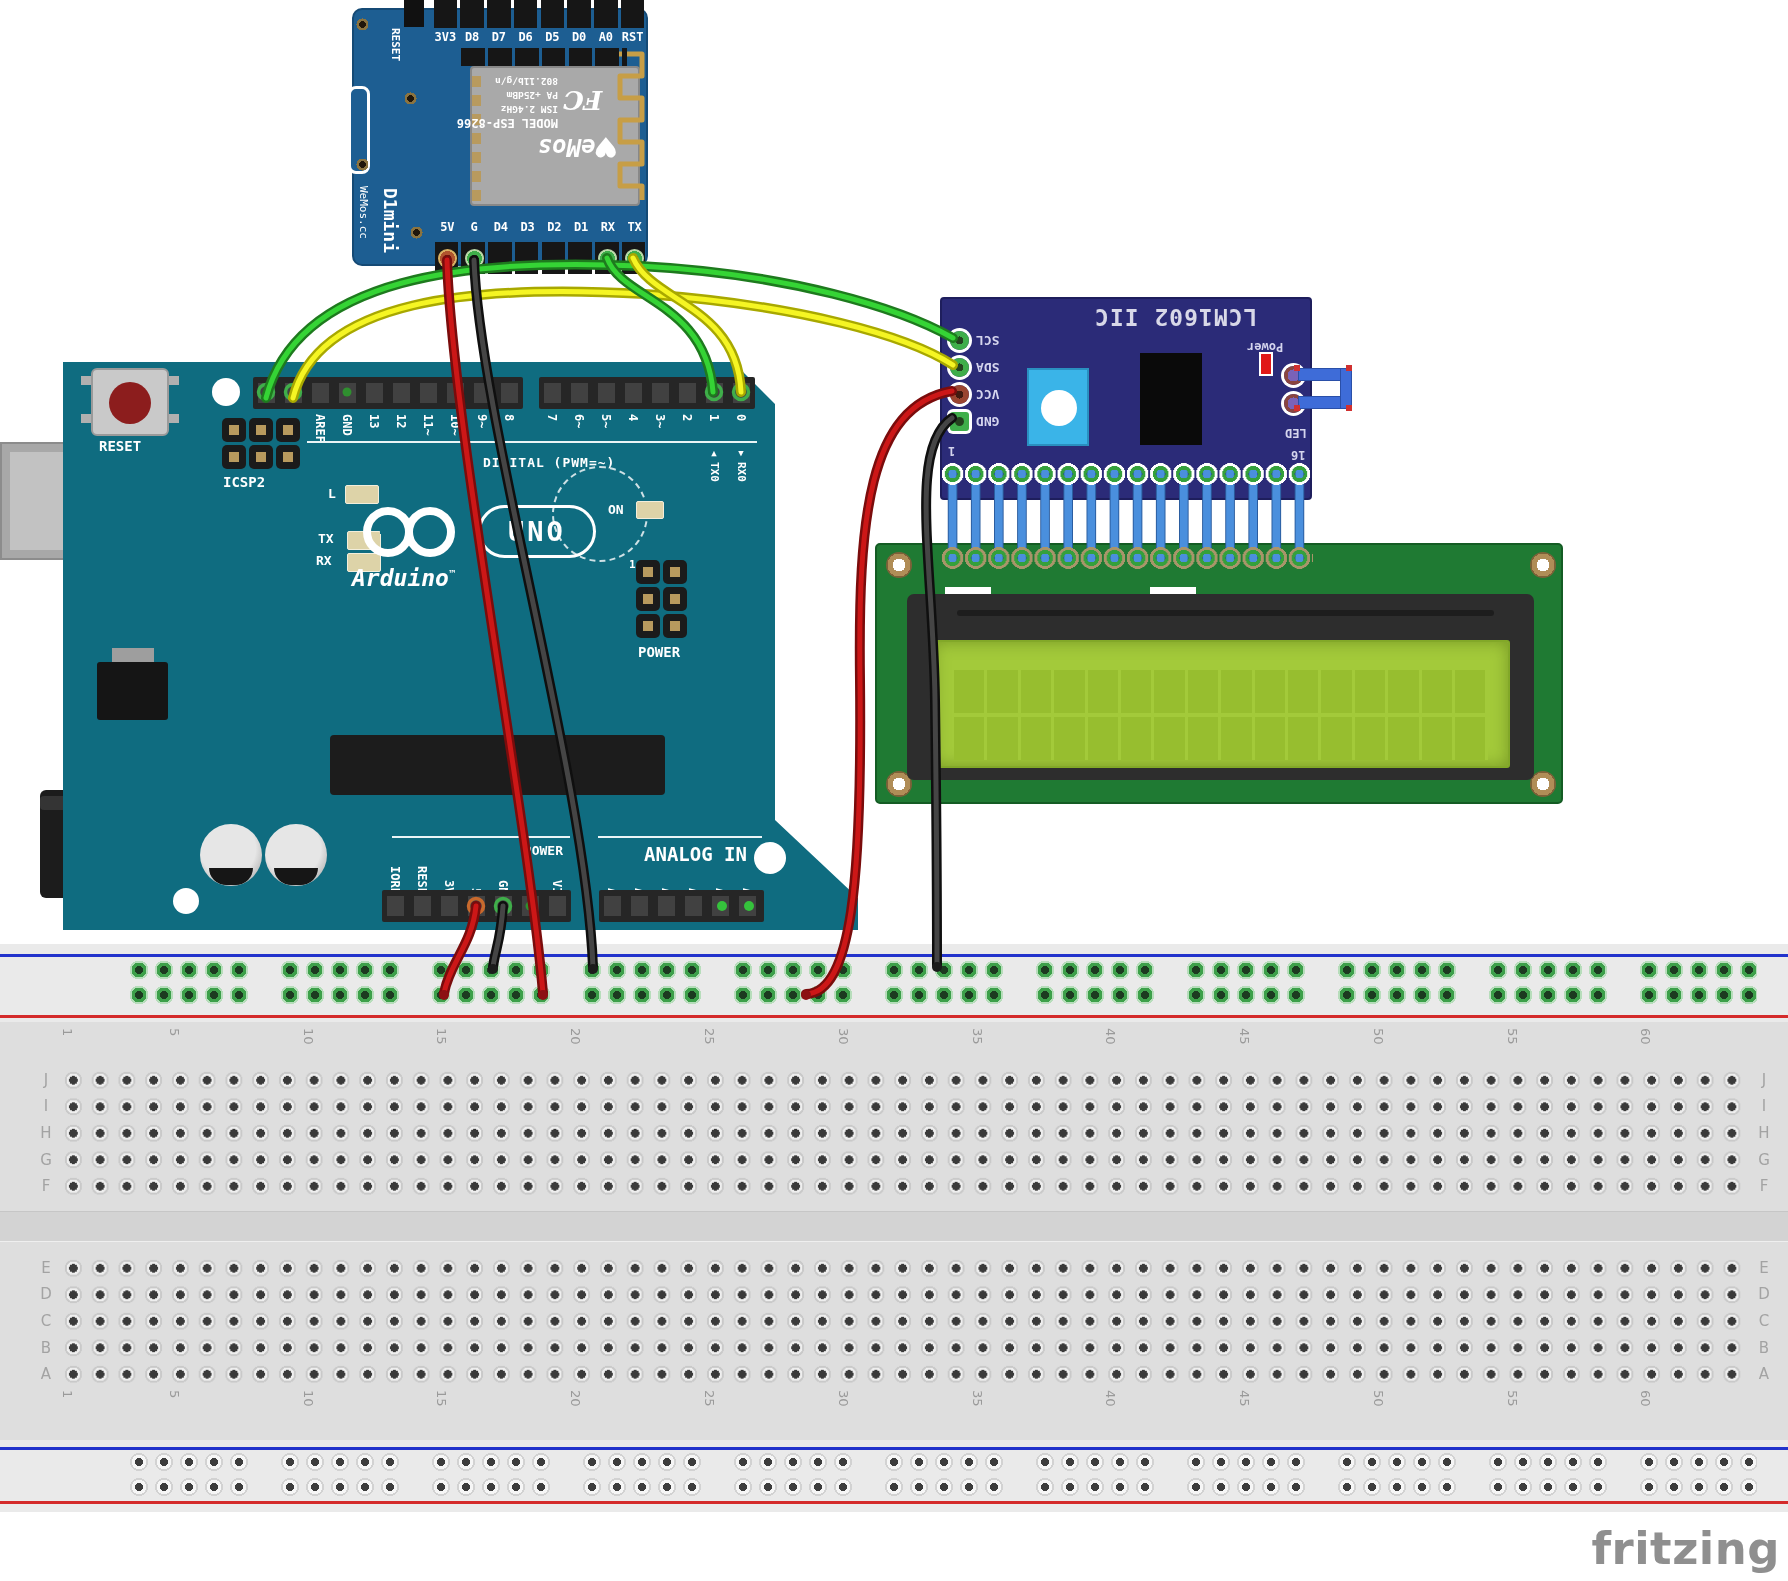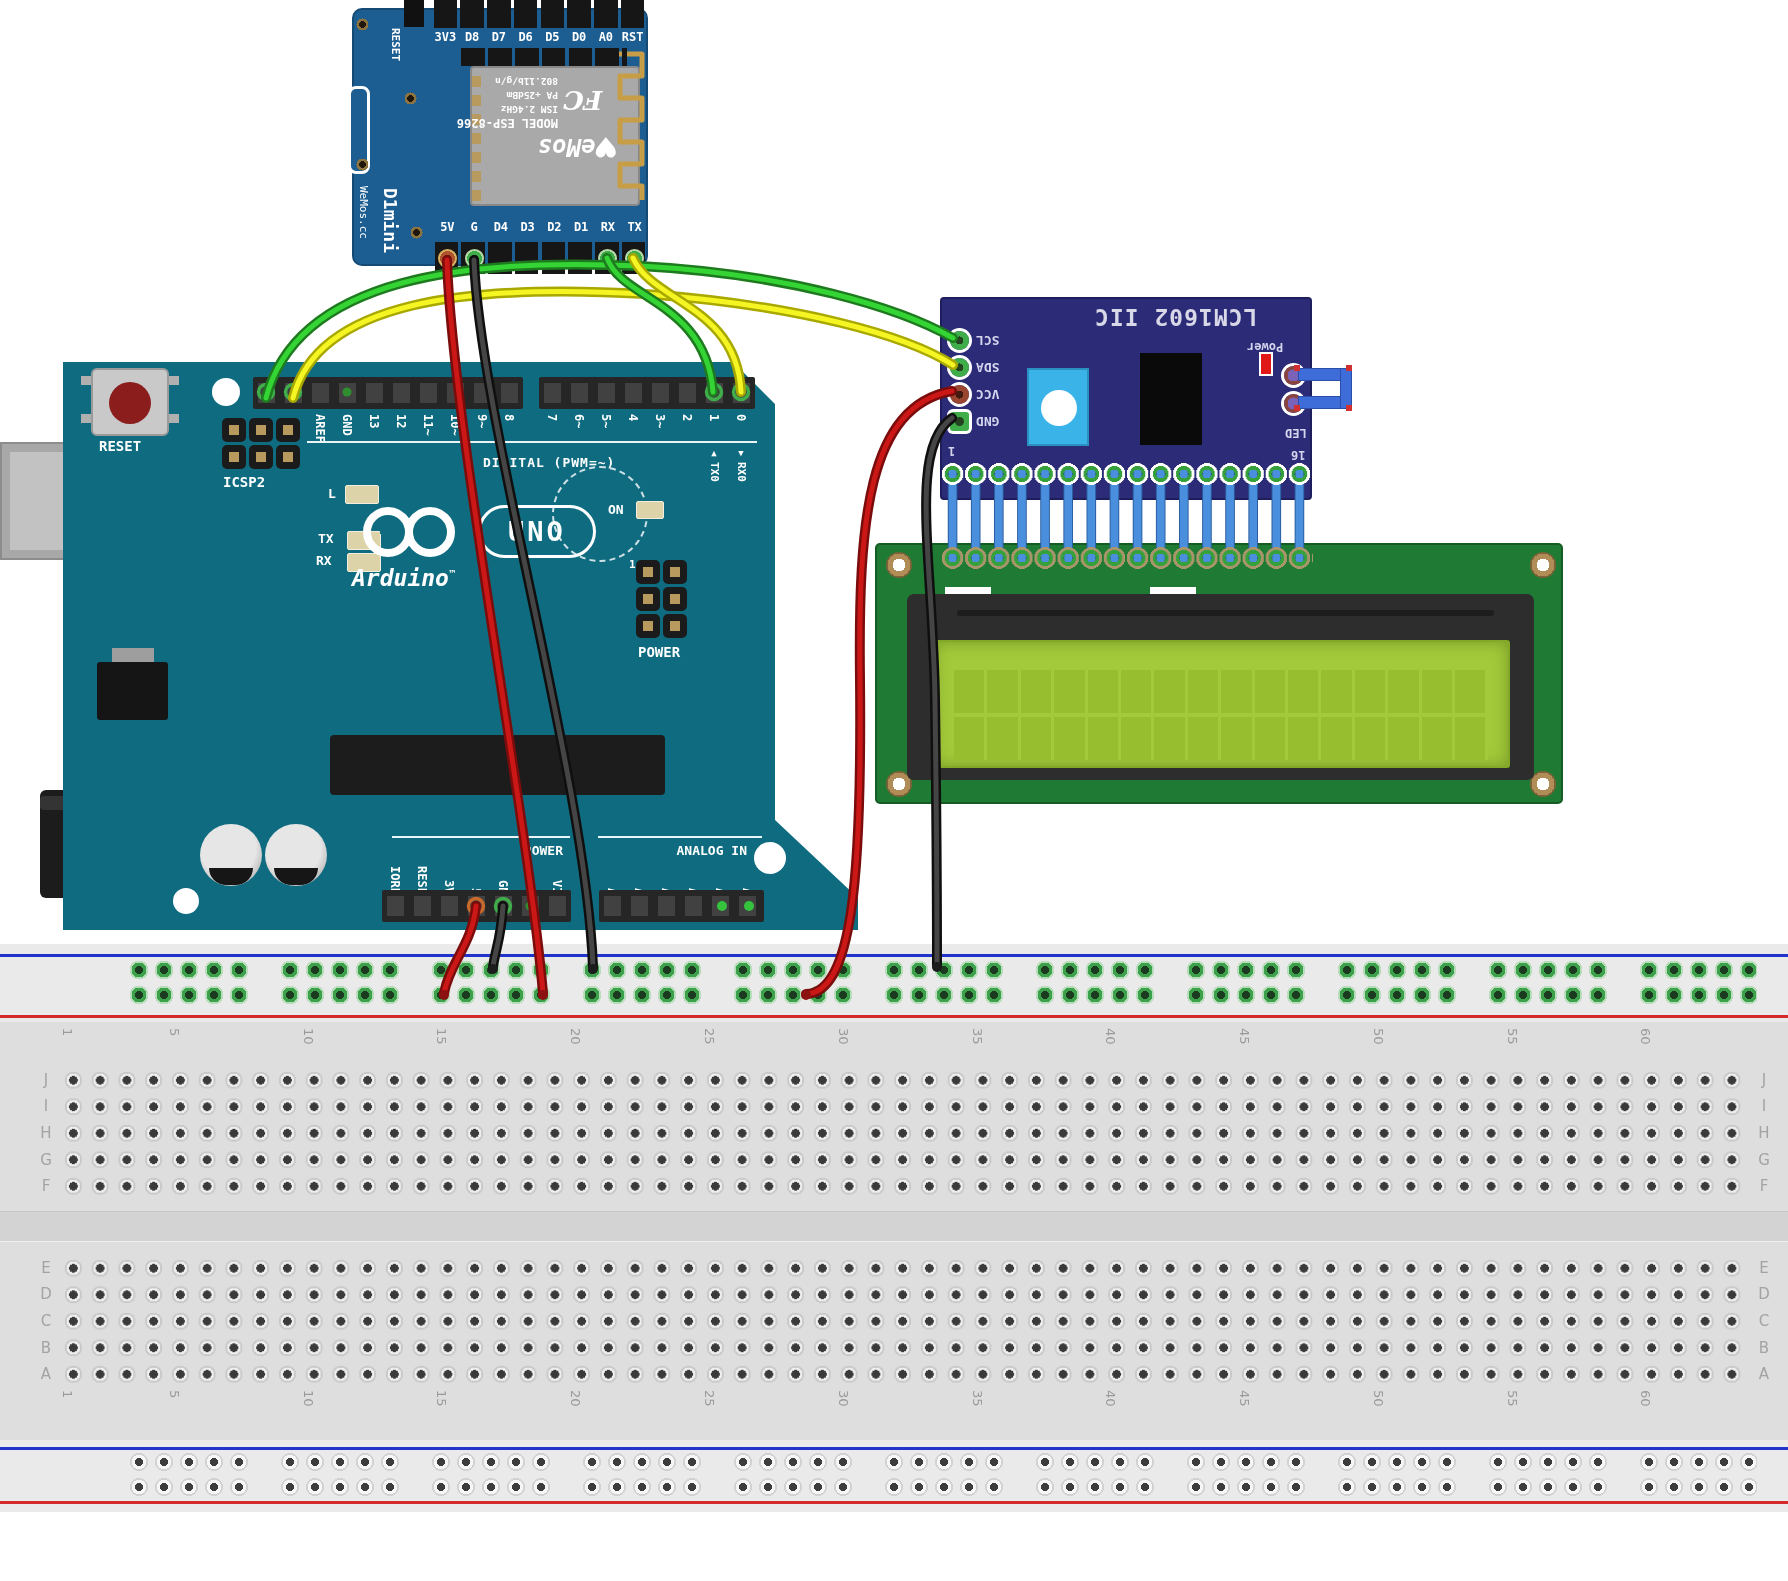--- a/index.html
+++ b/index.html
@@ -387,21 +387,21 @@
 
     <div class="abs" style="left:267px;top:373px;width:335px;height:60px;background:#1c1c1c;border-radius:4px;"></div>
     <div class="abs" style="left:49px;top:286px;width:42px;height:16px;background:#9e9e9e;"></div>
     <div class="abs" style="left:34px;top:300px;width:71px;height:58px;background:#151515;border-radius:3px;"></div>
     <div class="abs cap" style="left:137px;top:462px;"></div>
     <div class="abs cap" style="left:202px;top:462px;"></div>
 
     <div class="abs white-line" style="left:329px;top:474px;width:178px;"></div>
     <div class="abs white-line" style="left:535px;top:474px;width:164px;"></div>
     <div class="abs sil" style="left:400px;top:481px;width:100px;text-align:right;font-size:13px;">POWER</div>
-    <div class="abs sil" style="left:560px;top:481px;width:124px;text-align:right;font-size:13px;">ANALOG IN</div>
+    <div class="abs sil" style="left:560px;top:481px;width:124px;text-align:right;font-size:19px;">ANALOG IN</div>
     <div class="abs vlabels frombottom" style="left:318.5px;top:498px;width:189px;height:42px;">
         <div class="it">
           <span>IOREF</span>
         </div>
         <div class="it">
           <span>RESET</span>
         </div>
         <div class="it">
           <span>3V3</span>
         </div>
@@ -568,13 +568,14 @@
     <g>
       <circle cx="543" cy="995" r="5" fill="#8c1212"></circle>
       <circle cx="593" cy="969" r="5" fill="#1c1c1c"></circle>
       <circle cx="444" cy="995" r="5" fill="#8c1212"></circle>
       <circle cx="493" cy="969" r="5" fill="#1c1c1c"></circle>
       <circle cx="806" cy="995" r="5" fill="#8c1212"></circle>
       <circle cx="937" cy="967" r="5" fill="#1c1c1c"></circle>
     </g>
   </svg>
 
+  <div class="abs watermark">fritzing</div>
 </div>
 
 </body></html>

